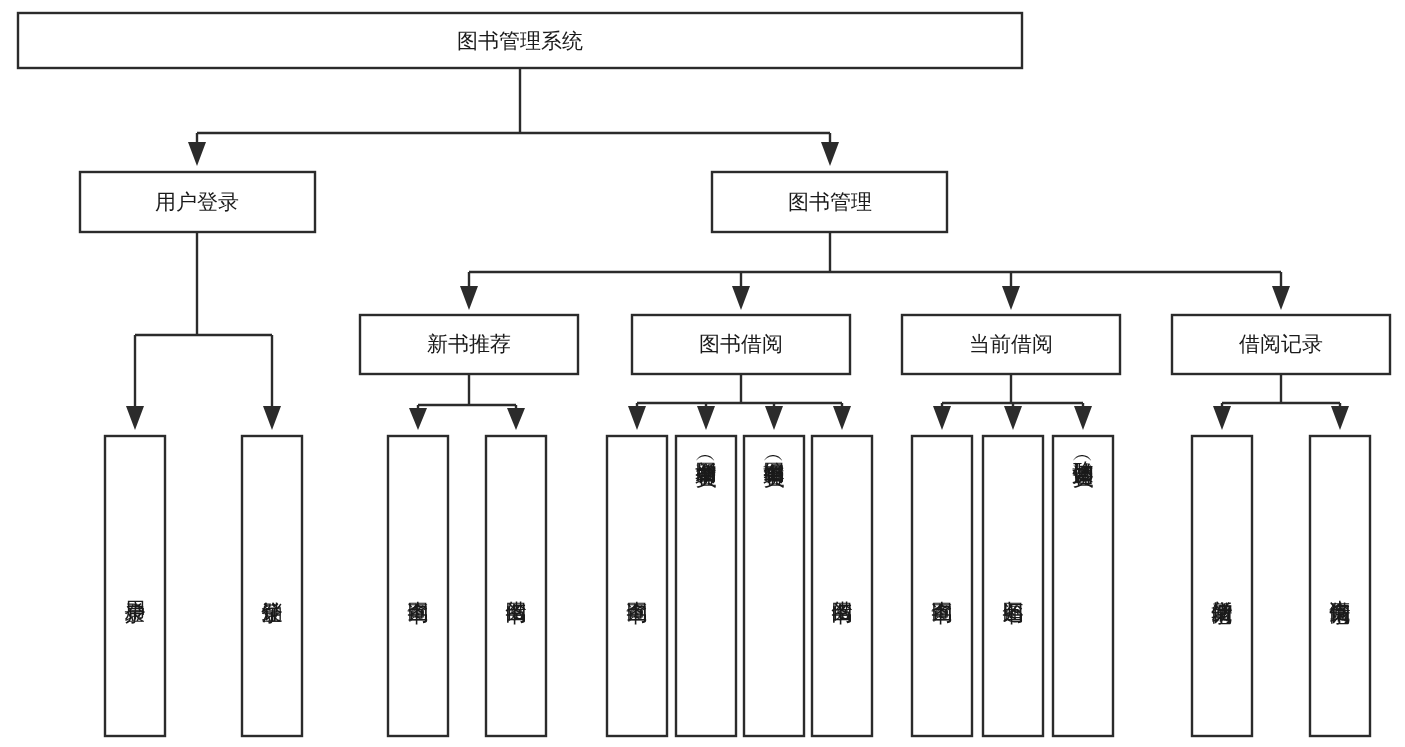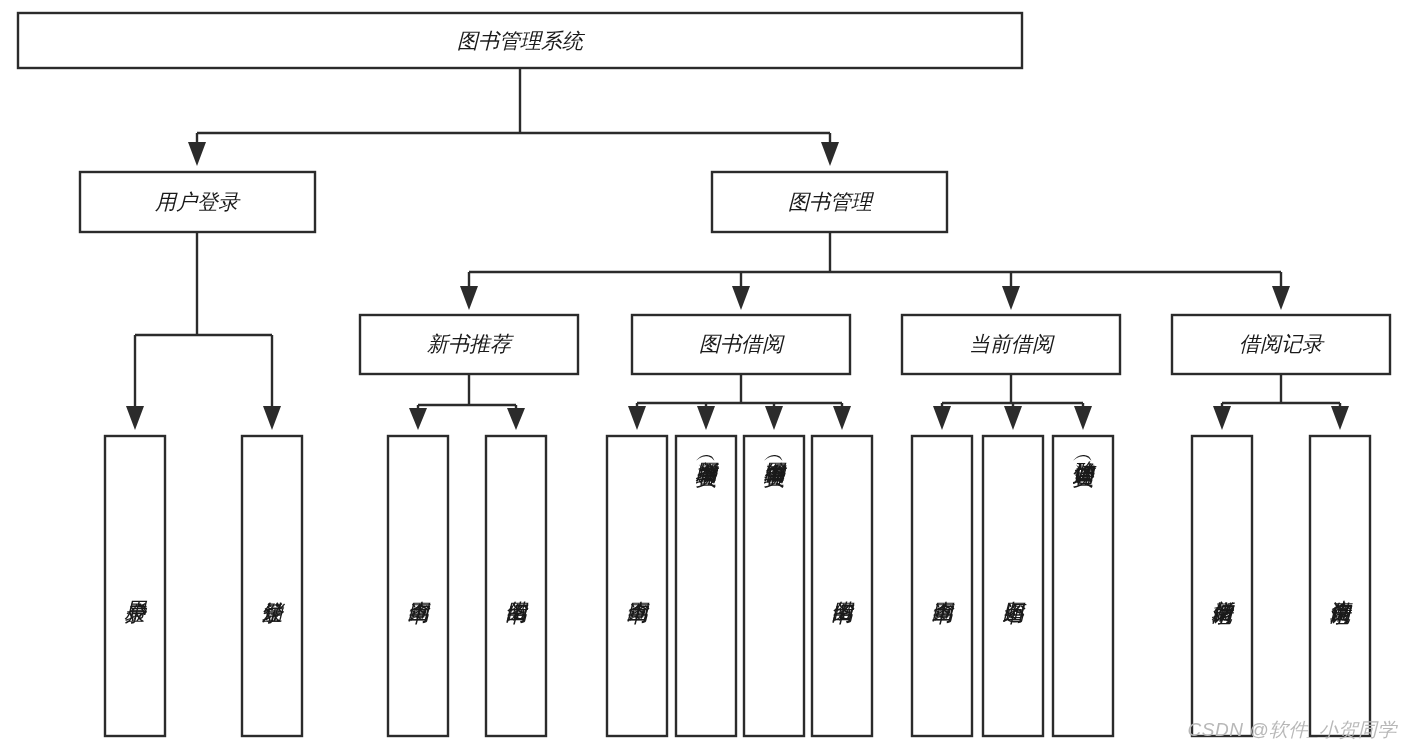--- a/index.html
+++ b/index.html
@@ -12,21 +12,20 @@
     width: 1405px;
     height: 747px;
     font-family: "Liberation Sans", "DejaVu Sans", sans-serif;
     overflow: hidden;
   }
   #diagram-root {
     position: relative;
     width: 1405px;
     height: 747px;
     background: #ffffff;
-    font-style: italic;
   }
   svg.diagram-canvas {
     position: absolute;
     top: 0;
     left: 0;
     width: 1405px;
     height: 747px;
     display: block;
   }
   .node-box {
@@ -247,15 +246,14 @@
   <div class="vlabel-wrap" style="left:1053px; top:436px; width:60px; height:300px; align-items:flex-start; padding-top:8px; box-sizing:border-box;">
     <span class="vlabel-text">确认归还（管理员）</span>
   </div>
   <div class="vlabel-wrap" style="left:1192px; top:436px; width:60px; height:300px;">
     <span class="vlabel-text">新增借阅记录</span>
   </div>
   <div class="vlabel-wrap" style="left:1310px; top:436px; width:60px; height:300px;">
     <span class="vlabel-text">查询借阅记录</span>
   </div>
 
-  <div class="watermark">CSDN @软件_小贺同学</div>
 
 </div>
 
 </body></html>

